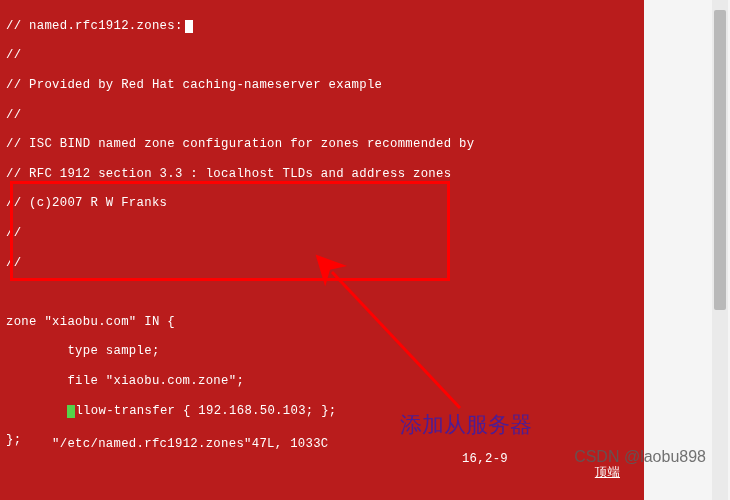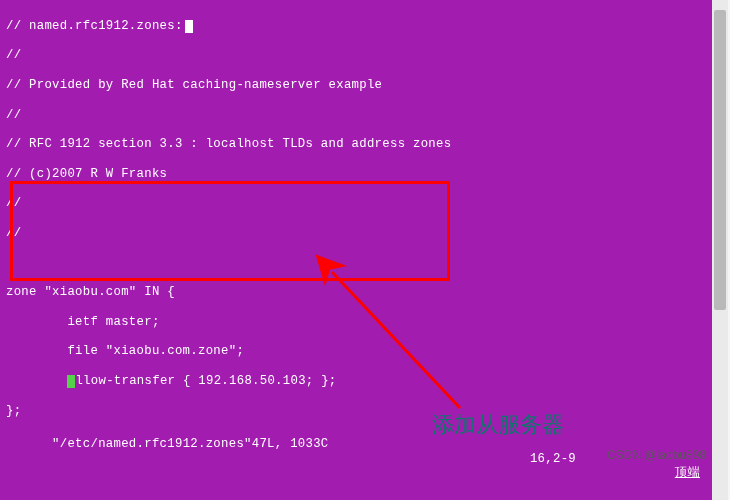--- a/index.html
+++ b/index.html
@@ -13,23 +13,23 @@
   }
   .frame {
     position: relative;
     width: 730px;
     height: 500px;
   }
   .terminal {
     position: absolute;
     left: 0;
     top: 0;
-    width: 712px;
+    width: 644px;
     height: 500px;
-    background: #a21caf;
+    background: #b91c1c;
     box-sizing: border-box;
     color: #ffffff;
     font-size: 12.3px;
     line-height: 14.8px;
     letter-spacing: 0.3px;
   }
   .terminal-inner {
     position: absolute;
     left: 6px;
     top: 4px;
@@ -55,21 +55,21 @@
     position: absolute;
     left: 6px;
     bottom: 4px;
     right: 6px;
     color: #ffffff;
     white-space: pre;
   }
   .status-path { color:#ffffff; }
   .status-size { color:#ffffff; }
   .status-pos  { position:absolute; right: 130px; }
-  .status-mode { position:absolute; right: 6px; text-decoration: underline; }
+  .status-mode { position:absolute; right: 18px; text-decoration: underline; }
   .red-box {
     position: absolute;
     border: 3px solid #ff0000;
     box-sizing: border-box;
     pointer-events: none;
   }
   .scrollbar-track {
     position: absolute;
     right: 2px;
     top: 0;
@@ -81,58 +81,58 @@
     position: absolute;
     left: 2px;
     top: 10px;
     width: 12px;
     height: 300px;
     background: #b9b9b9;
     border-radius: 2px;
   }
   .annotation-text {
     position: absolute;
-    color: #0f766e;
+    color: #4c1d95;
     font-family: Liberation Sans, sans-serif;
     font-size: 22px;
-    margin-left: 32px;
   }
   .arrow {
     position: absolute;
     pointer-events: none;
   }
   .watermark-top {
     position: absolute;
     right: 24px;
     top: 448px;
     color: #5a5a5a;
     font-family: "Microsoft YaHei", sans-serif;
-    font-size: 12px;
+    font-size: 16px;
     opacity: 0.85;
   }
   .line { display:block; }
 </style>
 </head>
 <body>
 
 <div class="frame">
 
   <div class="terminal">
     <div class="terminal-inner">
 <span class="line"><span>// named.rfc1912.zones:</span><span class="cursor-block"></span></span>
 <span class="line">//</span>
 <span class="line">// Provided by Red Hat caching-nameserver example</span>
 <span class="line">//</span>
+<span class="line">// ISC BIND named zone configuration for zones recommended by</span>
 <span class="line">// RFC 1912 section 3.3 : localhost TLDs and address zones</span>
 <span class="line">// (c)2007 R W Franks</span>
 <span class="line">//</span>
 <span class="line">//</span>
 <span class="line"> </span>
 <span class="line">zone "xiaobu.com" IN {</span>
-<span class="line">        ietf master;</span>
+<span class="line">        type sample;</span>
 <span class="line">        file "xiaobu.com.zone";</span>
 <span class="line"><span>        </span><span class="cursor-green"></span><span>llow-transfer { 192.168.50.103; };</span></span>
 <span class="line">};</span>
 
 
 
 
 
 
 

